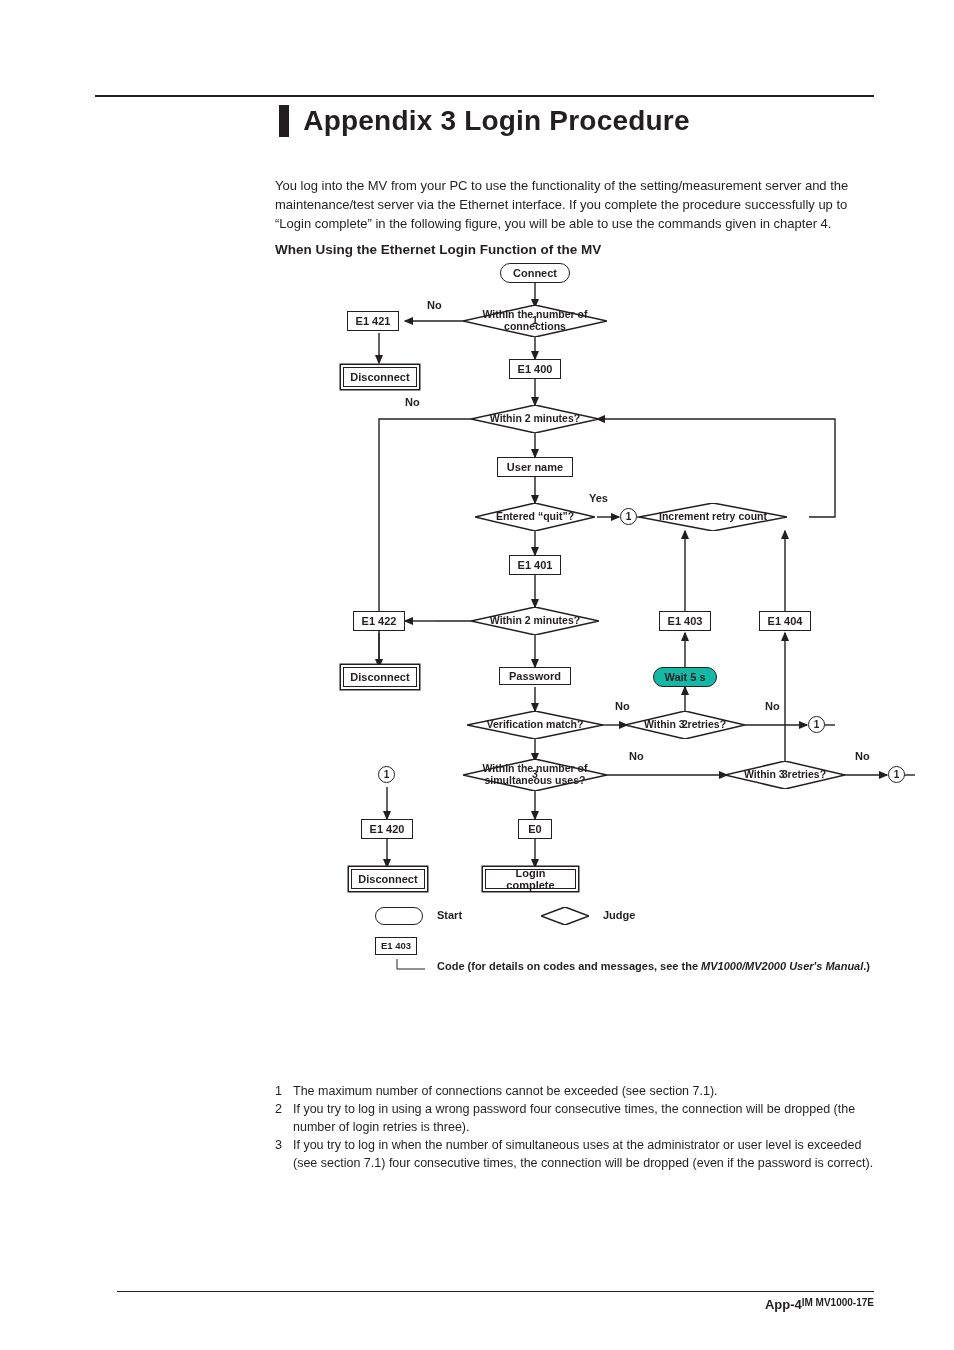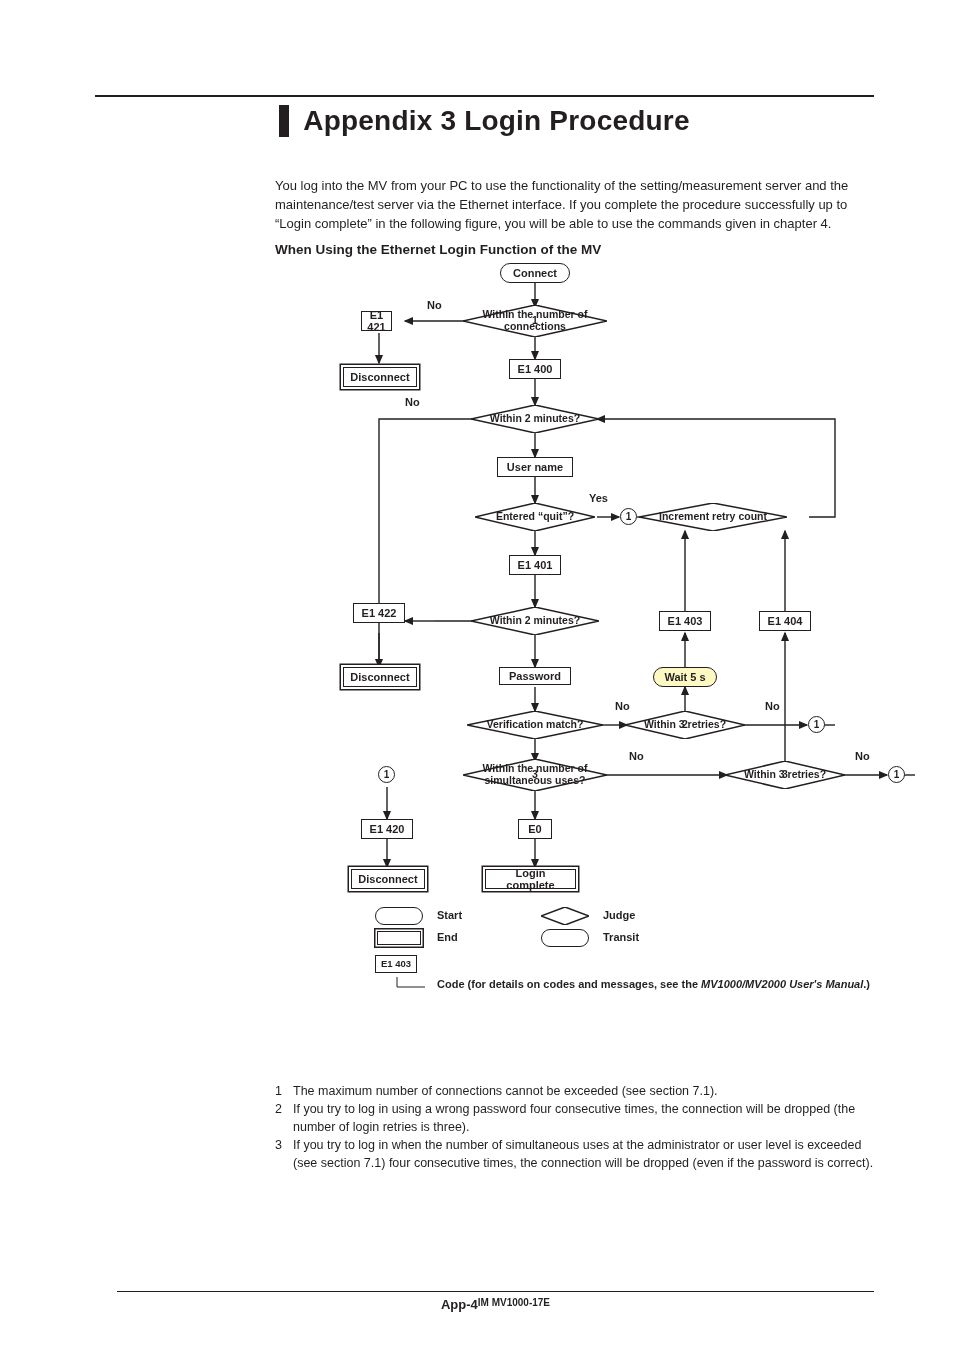--- a/index.html
+++ b/index.html
@@ -19,30 +19,30 @@
   .intro { margin: 40px 0 8px 180px; font-size: 13px; line-height: 1.45; max-width: 610px; }
   .subhead { margin: 4px 0 6px 180px; font-size: 13.5px; font-weight: bold; }
   .diagram { position: relative; margin-left: 180px; width: 640px; height: 810px; }
   
   .box { position: absolute; border: 1.5px solid #231f20; background: #fff; font-size: 11px; font-weight: bold; text-align: center; display: flex; align-items: center; justify-content: center; padding: 2px 6px; }
   .start-box { border-radius: 14px / 14px; }
   .dbl { box-shadow: 0 0 0 2px #fff, 0 0 0 3.5px #231f20; }
   .diamond2 { position:absolute; }
   .diamond2 svg { position:absolute; inset:0; }
   .diamond2 span { position:absolute; inset:0; display:flex; align-items:center; justify-content:center; font-size:10.5px; font-weight:bold; text-align:center; line-height:1.1; z-index:2; }
-  .oval { position:absolute; border:1.5px solid #231f20; border-radius:999px; background:#fef9c3; font-size:11px; font-weight:bold; display:flex; align-items:center; justify-content:center; }
+  .oval { position:absolute; border:1.5px solid #231f20; border-radius:999px; background:#14b8a6; font-size:11px; font-weight:bold; display:flex; align-items:center; justify-content:center; }
   .circ { position:absolute; width:17px; height:17px; border:1.3px solid #231f20; border-radius:50%; font-size:10px; font-weight:bold; display:flex; align-items:center; justify-content:center; background:#fff; }
   .lbl { position:absolute; font-size:11px; font-weight:bold; }
   .sup { font-size:8px; vertical-align:super; }
   
   svg.wires { position:absolute; inset:0; }
   .footnotes { margin: 10px 0 0 180px; font-size:12.5px; line-height:1.4; max-width:620px; }
   .footnotes .fn { display:flex; margin-bottom:1px; }
   .footnotes .fn .n { width:18px; flex:none; }
-  .footer { position:absolute; bottom:38px; left:95px; right:80px; border-top:1.5px solid #231f20; padding-top:5px; display:flex; justify-content:center; font-size:12px;margin-left:22px; }
+  .footer { position:absolute; bottom:38px; left:95px; right:80px; border-top:1.5px solid #231f20; padding-top:5px; display:flex; justify-content:flex-end; font-size:12px;margin-left:22px; }
   .footer .pn { font-weight:bold; font-size:13px; }
   .footer .doc { font-weight:bold; font-size:10px; }
   .ital { font-style:italic; }
 </style>
 </head>
 <body>
 
 <div class="title-rule"></div>
 <div class="title-row">
   <div class="title-bar"></div>
@@ -136,21 +136,21 @@
     <svg viewBox="0 0 144 32">
         <polygon points="0,16 72,0 144,16 72,32" fill="#fff" stroke="#231f20" stroke-width="1.5"></polygon>
       </svg>
     <span>
         <span>Within the number of connections</span>
         <span class="sup">1</span>
       </span>
   </div>
   <div class="lbl" style="left:152px; top:36px;">No</div>
 
-  <div class="box" style="left:86px; top:48px; width:31px; height:20px;">E1 421</div>
+  <div class="box" style="left:72px; top:48px; width:52px; height:20px;">E1 421</div>
   <div class="box dbl" style="left:68px; top:104px; width:74px; height:20px;">Disconnect</div>
 
   <div class="box" style="left:234px; top:96px; width:52px; height:20px;">E1 400</div>
 
   <div class="lbl" style="left:130px; top:133px;">No</div>
   <div class="diamond2" style="left:196px; top:142px; width:128px; height:28px;">
     <svg viewBox="0 0 128 28">
         <polygon points="0,14 64,0 128,14 64,28" fill="#fff" stroke="#231f20" stroke-width="1.5"></polygon>
       </svg>
     <span>Within 2 minutes?</span>
@@ -169,21 +169,21 @@
 
   <div class="diamond2" style="left:364px; top:240px; width:148px; height:28px;">
     <svg viewBox="0 0 148 28">
         <polygon points="0,14 74,0 148,14 74,28" fill="#fff" stroke="#231f20" stroke-width="1.5"></polygon>
       </svg>
     <span>Increment retry count</span>
   </div>
 
   <div class="box" style="left:234px; top:292px; width:52px; height:20px;">E1 401</div>
 
-  <div class="box" style="left:78px; top:340px; width:52px; height:20px;">E1 422</div>
+  <div class="box" style="left:78px; top:348px; width:52px; height:20px;">E1 422</div>
   <div class="diamond2" style="left:196px; top:344px; width:128px; height:28px;">
     <svg viewBox="0 0 128 28">
         <polygon points="0,14 64,0 128,14 64,28" fill="#fff" stroke="#231f20" stroke-width="1.5"></polygon>
       </svg>
     <span>Within 2 minutes?</span>
   </div>
   <div class="box" style="left:384px; top:348px; width:52px; height:20px;">E1 403</div>
   <div class="box" style="left:484px; top:348px; width:52px; height:20px;">E1 404</div>
 
   <div class="box dbl" style="left:68px; top:404px; width:74px; height:20px;">Disconnect</div>
@@ -232,33 +232,27 @@
   <div class="lbl" style="left:580px; top:487px;">No</div>
   <div class="circ" style="left:613px; top:503px;">1</div>
 
   <div class="box" style="left:86px; top:556px; width:52px; height:20px;">E1 420</div>
   <div class="box" style="left:243px; top:556px; width:34px; height:20px;">E0</div>
 
   <div class="box dbl" style="left:76px; top:606px; width:74px; height:20px;">Disconnect</div>
   <div class="box dbl" style="left:210px; top:606px; width:91px; height:20px;">Login complete</div>
 
   <div style="position:absolute; left:100px; top:644px; width:540px;">
-    <div style="display:flex; gap:14px; margin-bottom:4px;">
+    <div style="display:flex; gap:14px; margin-bottom:12px;">
       <div style="width:48px; height:18px; border:1.5px solid #231f20; border-radius:10px;"></div>
       <div style="font-size:11px; font-weight:bold; padding-top:2px; width:90px;">Start</div>
       <svg width="48" height="18">
           <polygon points="0,9 24,0 48,9 24,18" fill="none" stroke="#231f20" stroke-width="1.5"></polygon>
         </svg>
       <div style="font-size:11px; font-weight:bold; padding-top:2px;">Judge</div>
-    </div>
-    <div style="display:flex; gap:14px; margin-bottom:8px;">
-      <div style="width:44px; height:14px; border:1.5px solid #231f20; box-shadow:0 0 0 1.5px #fff,0 0 0 3px #231f20; margin:2px;"></div>
-      <div style="font-size:11px; font-weight:bold; padding-top:2px; width:90px;">End</div>
-      <div style="width:48px; height:18px; border:1.5px solid #231f20; border-radius:999px;"></div>
-      <div style="font-size:11px; font-weight:bold; padding-top:2px;">Transit</div>
     </div>
     <div style="display:flex; gap:14px; align-items:flex-start; position:relative;">
       <div style="width:42px; height:18px; border:1.5px solid #231f20; font-size:9.5px; font-weight:bold; display:flex; align-items:center; justify-content:center;">E1 403</div>
     </div>
     <div style="display:flex; margin-top:4px;">
       <svg width="62" height="20">
           <path d="M22 0 L22 10 L50 10" stroke="#231f20" stroke-width="1" fill="none"></path>
         </svg>
       <div style="font-size:11px; font-weight:bold; line-height:1.3;">
         <span>Code (for details on codes and messages, see the </span><span class="ital">MV1000/MV2000 User's Manual</span><span>.)</span>

